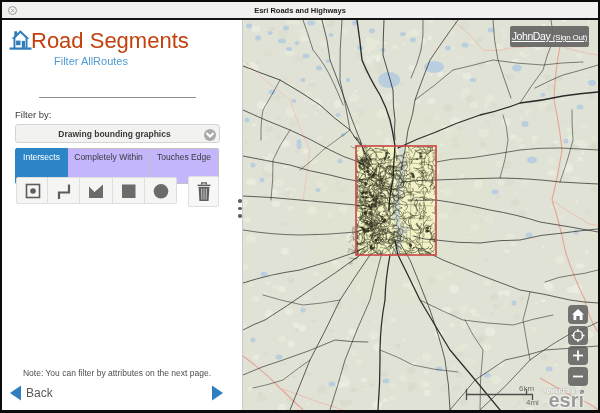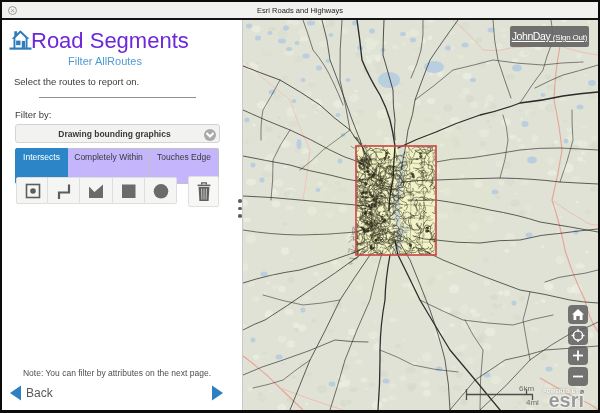--- a/index.html
+++ b/index.html
@@ -1,24 +1,24 @@
 <!DOCTYPE html>
 <html><head><meta charset="utf-8"><style>
 * { margin:0; padding:0; box-sizing:border-box; }
 html,body { width:600px; height:413px; overflow:hidden; }
 body { font-family:"Liberation Sans", sans-serif; background:#fff; position:relative; }
 #app { position:absolute; inset:0; border:2px solid #0b0b0b; border-bottom-width:3px; background:#fff; }
 #titlebar { position:absolute; top:0; left:0; right:0; height:18px; background:#f1f1ef; border-bottom:2px solid #141414; }
-#titlebar .title { position:absolute; left:0; right:0; top:4px; text-align:center; font-size:7.5px; font-weight:normal; color:#1d1d1d; }
+#titlebar .title { position:absolute; left:0; right:0; top:4px; text-align:center; font-size:7.5px; font-weight:bold; color:#1d1d1d; }
 #closebtn { position:absolute; left:6px; top:4px; width:9px; height:9px; border:1px solid #9a9a9a; border-radius:50%; color:#9a9a9a; font-size:8px; line-height:7px; text-align:center; }
 #panel { position:absolute; top:18px; left:0; width:241px; bottom:0; background:#fff; border-right:1px solid #c9c9c9; }
 #mapwrap { position:absolute; top:18px; left:241px; right:0; bottom:0; overflow:hidden; }
 #hicon { position:absolute; left:7px; top:9px; }
-#h1 { position:absolute; left:29px; top:8px; font-size:22px; color:#6d28d9; }
-#h2 { position:absolute; left:45px; top:34.5px; font-size:11px; color:#4e9bd3;padding-left:21px; }
+#h1 { position:absolute; left:29px; top:8px; font-size:22px; color:#c2410c; }
+#h2 { position:absolute; left:31px; top:34.5px; font-size:11px; color:#4e9bd3;padding-left:21px; }
 #sel { position:absolute; left:12px; top:56px; font-size:9.5px; color:#3b3b3b; }
 #divider { position:absolute; left:37px; top:77px; width:157px; border-top:1px solid #909090; }
 #fby { position:absolute; left:13px; top:88.5px; font-size:9.5px; color:#3b3b3b; }
 #dd { position:absolute; left:13px; top:104px; width:205px; height:19px; background:#f2f2f1; border:1px solid #d4d4d4; border-radius:3px; }
 #dd .t { position:absolute; left:0; right:6px; top:4px; text-align:center; font-size:8.5px; font-weight:bold; color:#3a3a3a; }
 #dd .chev { position:absolute; right:3.5px; top:3.5px; width:12px; height:12px; background:#a9a9a9; border-radius:50%; }
 #dd .chev svg { position:absolute; left:2px; top:3px; }
 #tabs { position:absolute; left:13px; top:128px; height:36px; display:flex; font-size:8.5px; }
 #tabs .tab { border:1px solid #c2c2c2; border-left-width:0; background:#c4b5fd; color:#3a3a3a; text-align:center; line-height:16px; }
 #tabs .tab.first { border-left-width:1px; border-radius:2px 0 0 2px; }
@@ -59,21 +59,20 @@
       <g fill="#2e7cbb">
         <rect x="0.5" y="18.5" width="22" height="2.2"></rect>
         <path d="M4.5 19 L4.5 9.8 L2.6 9.8 L11.4 1.2 L20.4 9.8 L18.5 9.8 L18.5 19 L16.6 19 L16.6 8.9 L11.4 3.9 L6.4 8.9 L6.4 19 Z"></path>
         <path d="M5.3 2.2 L8.1 2.2 L8.1 5.2 L5.3 7.8 Z"></path>
         <rect x="7.1" y="11.6" width="4.4" height="4.6"></rect>
         <rect x="12.8" y="11.9" width="3.2" height="7"></rect>
       </g>
     </svg>
     <div id="h1">Road Segments</div>
     <div id="h2">Filter AllRoutes</div>
-    <div id="sel">Select the routes to report on.</div>
     <div id="divider"></div>
     <div id="fby">Filter by:</div>
     <div id="dd">
       <div class="t">Drawing bounding graphics</div>
       <div class="chev">
           <svg width="8" height="6" viewBox="0 0 8 6">
             <path d="M0.5 1 L4 4.5 L7.5 1" fill="none" stroke="#fff" stroke-width="2"></path>
           </svg>
         </div>
     </div>

